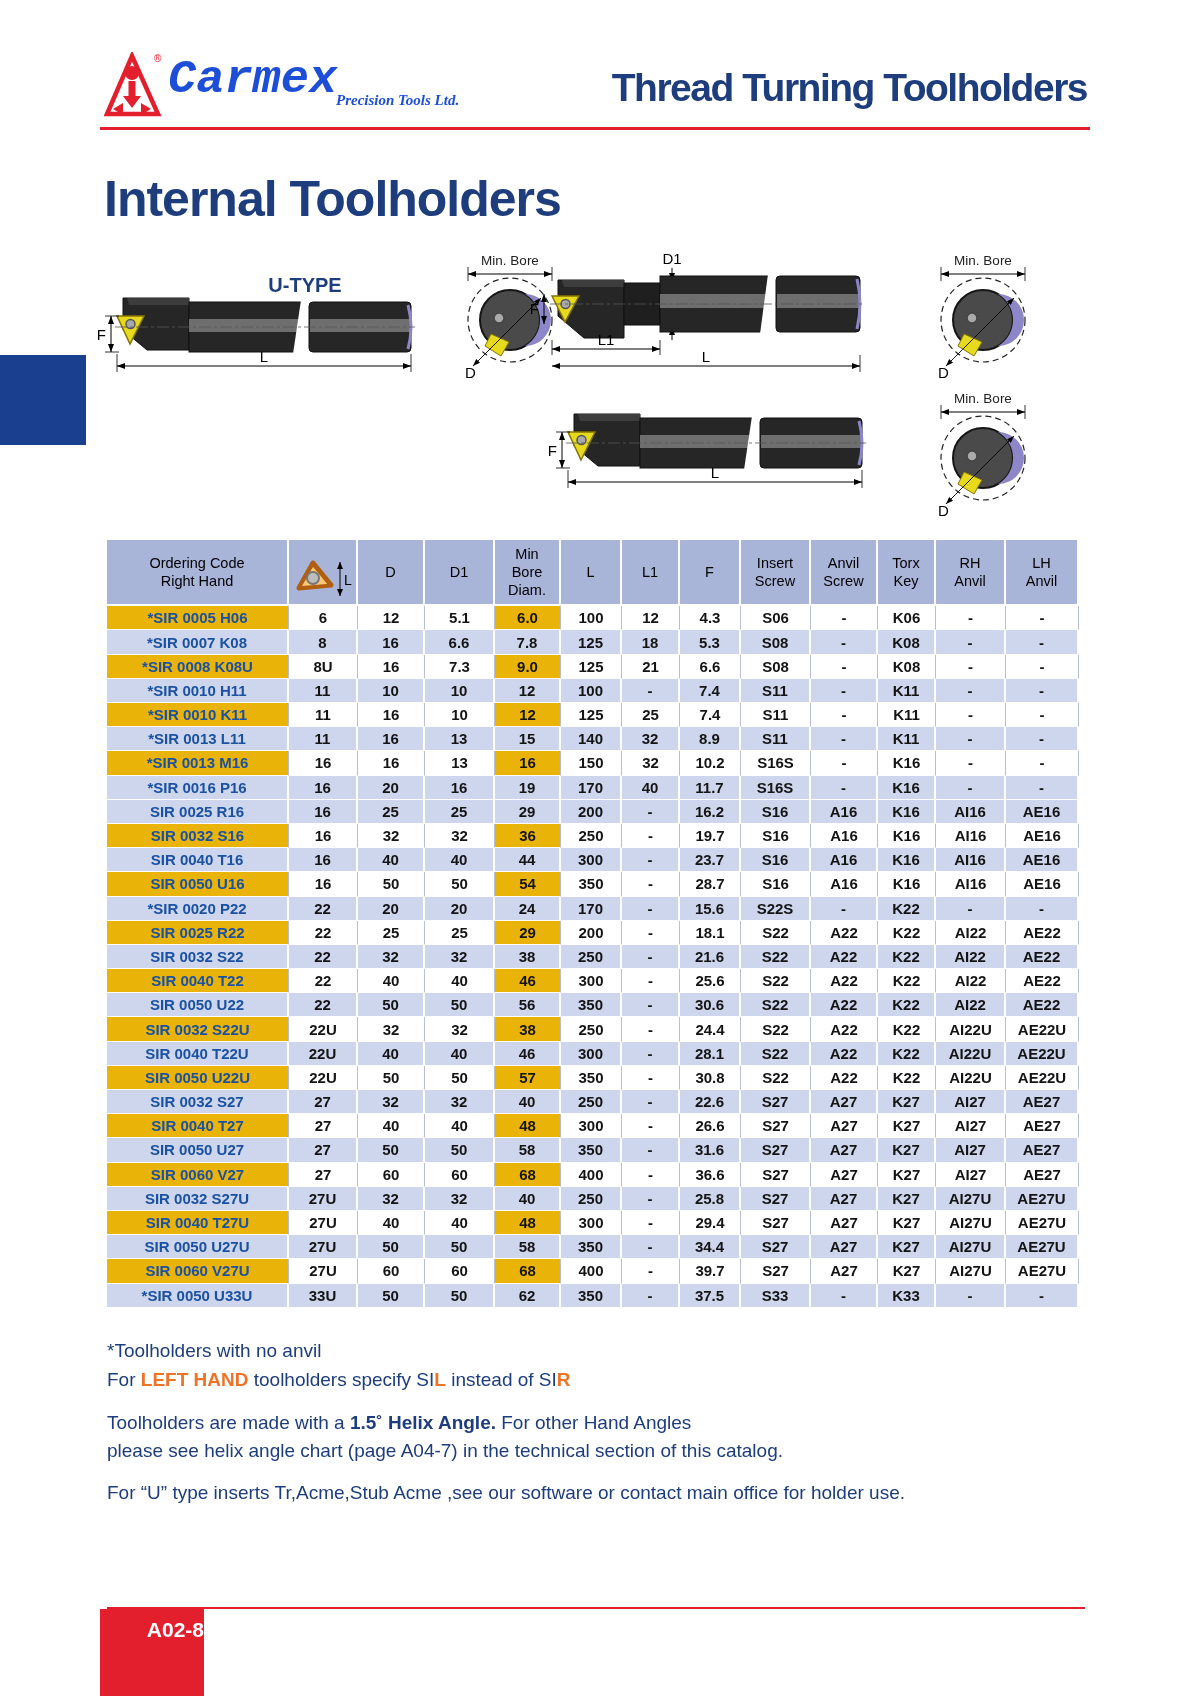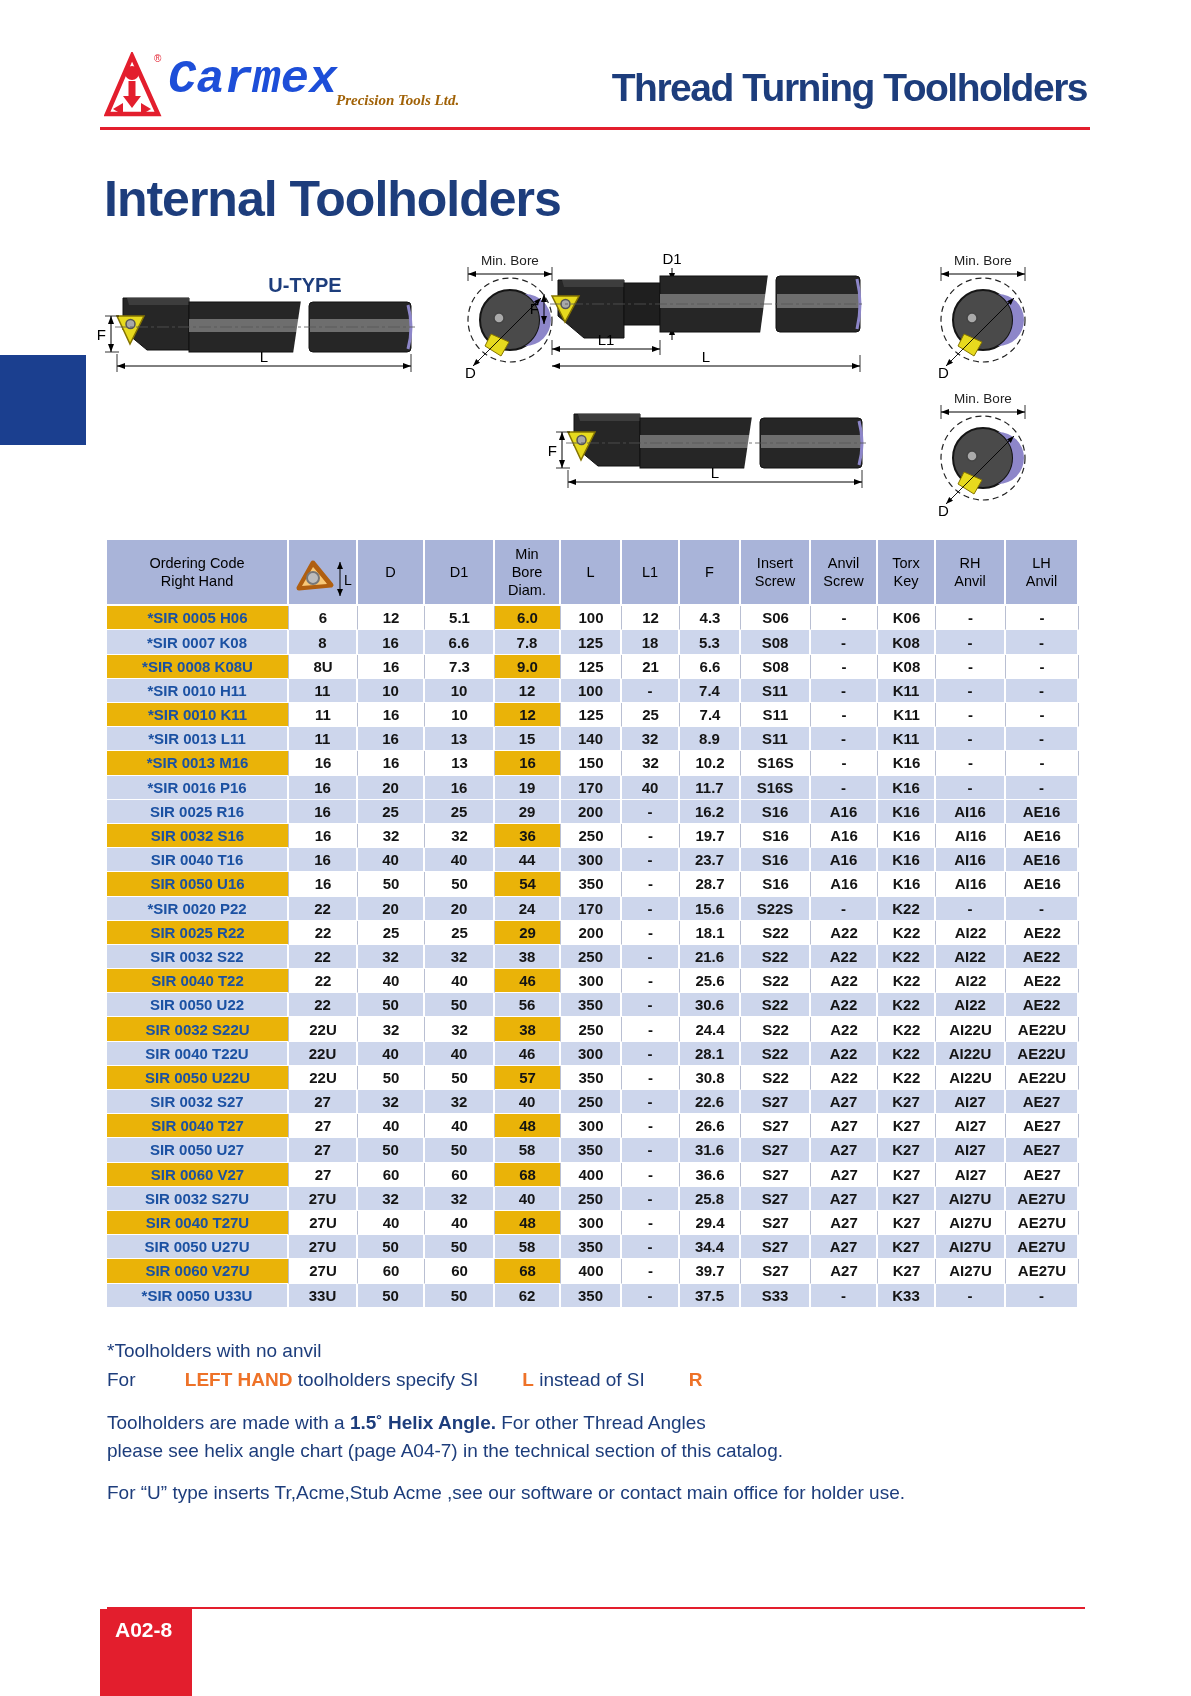--- a/index.html
+++ b/index.html
@@ -4,21 +4,21 @@
 <style>
   html,body{margin:0;padding:0;background:#fff;}
   .page{position:relative;width:1191px;height:1696px;background:#fff;overflow:hidden;
         font-family:"Liberation Sans",sans-serif;}
 
   
   .logo-icon{position:absolute;left:104px;top:52px;}
   .brand{position:absolute;left:168px;top:56px;font-family:Liberation Mono, monospace;
          font-style:italic;font-weight:bold;color:#1d4ed8;font-size:47px;line-height:1;}
   .brand-sub{position:absolute;left:336px;top:92px;font-family:"Liberation Serif",serif;
-         font-style:italic;font-weight:bold;color:#a16207;font-size:15px;}
+         font-style:italic;font-weight:bold;color:#1d4ed8;font-size:15px;}
   .page-title{position:absolute;right:104px;top:66px;color:#1d3d7c;font-size:39px;
          font-weight:bold;letter-spacing:-1.5px;}
   .red-rule{position:absolute;left:100px;top:127px;width:990px;height:3px;background:#e31e2d;}
 
   .section-title{position:absolute;left:104px;top:170px;margin:0;color:#1d3d7c;
          font-size:50px;font-weight:bold;letter-spacing:-1px;}
 
   .side-tab{position:absolute;left:0;top:355px;width:86px;height:90px;background:#1b3f8f;}
 
   
@@ -36,25 +36,25 @@
   .holders-table td{height:24.2px;text-align:center;font-size:15px;font-weight:bold;color:#141414;
         border-right:2px solid #fff;border-bottom:1px solid #fff;padding:0;box-sizing:border-box;}
   tr.row-blue td{background:#cdd6ec;}
   tr.row-white td{background:#ffffff;border-right:1px solid #b9bfd2;}
   .holders-table td.code{color:#1b51a2;}
   tr.row-white td.cream{background:#eab308;}
 
   
   .fn{position:absolute;left:107px;color:#1d3d7c;font-size:19px;}
   .fn b{font-weight:bold;}
-  .orange{color:#ee7228;font-weight:bold;margin-left:44px;}
+  .orange{color:#ee7228;font-weight:bold;}
 
   
   .bottom-rule{position:absolute;left:107px;top:1607px;width:978px;height:2px;background:#e31e2d;}
-  .page-num-box{position:absolute;left:100px;top:1609px;width:92px;height:87px;background:#e31e2d;}
+  .page-num-box{position:absolute;left:100px;top:1609px;width:104px;height:87px;background:#e31e2d;text-align:right;}
   .page-num{color:#fff;font-weight:bold;font-size:21px;padding:9px 0 0 15px;}
 </style>
 </head>
 <body>
 
 <div class="page">
 
   <svg class="logo-icon" width="58" height="70" viewBox="0 0 58 70">
     <path d="M28,4 L54,62 L3,62 Z" fill="none" stroke="#e31e2d" stroke-width="4.5"></path>
     <circle cx="28" cy="21" r="7" fill="#e31e2d"></circle>
@@ -647,21 +647,21 @@
           <td>-</td>
           <td>K33</td>
           <td>-</td>
           <td>-</td>
         </tr>
       </tbody>
   </table>
 
   <div class="fn" style="top:1340px">*Toolholders with no anvil</div>
   <div class="fn" style="top:1369px"><span>For </span><span class="orange">LEFT HAND</span><span> toolholders specify SI</span><span class="orange">L</span><span> instead of SI</span><span class="orange">R</span></div>
-  <div class="fn" style="top:1412px"><span>Toolholders are made with a </span><b>1.5˚ Helix Angle.</b><span> For other Thread Angles</span></div>
+  <div class="fn" style="top:1412px"><span>Toolholders are made with a </span><b>1.5˚ Helix Angle.</b><span> For other Hand Angles</span></div>
   <div class="fn" style="top:1440px">please see helix angle chart (page A04-7) in the technical section of this catalog.</div>
   <div class="fn" style="top:1482px">For “U” type inserts  Tr,Acme,Stub Acme ,see our software or contact main office for holder use.</div>
 
   <div class="bottom-rule"></div>
   <div class="page-num-box">
     <div class="page-num">A02-8</div>
   </div>
 
 </div>
 

